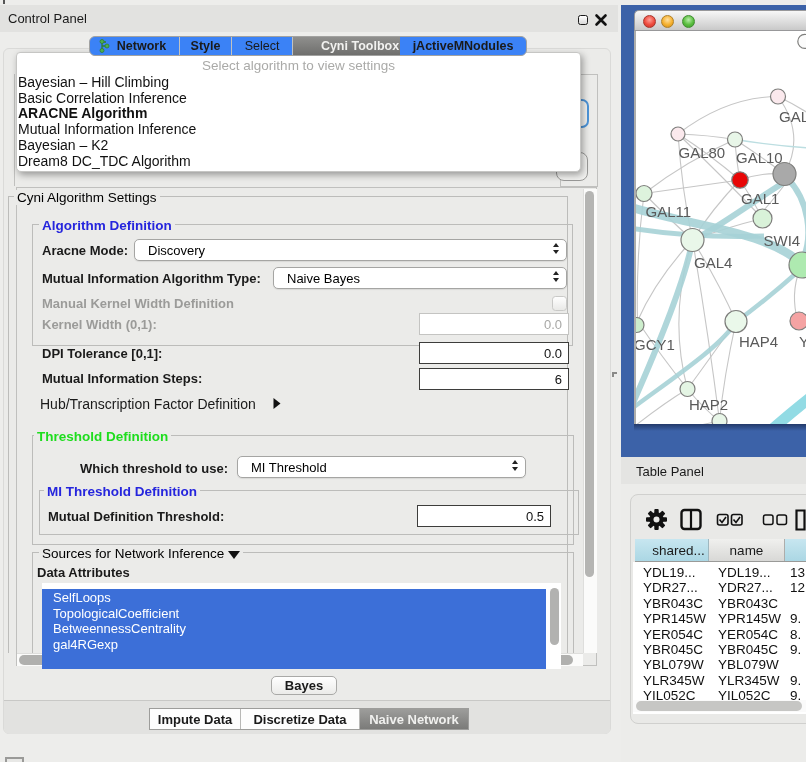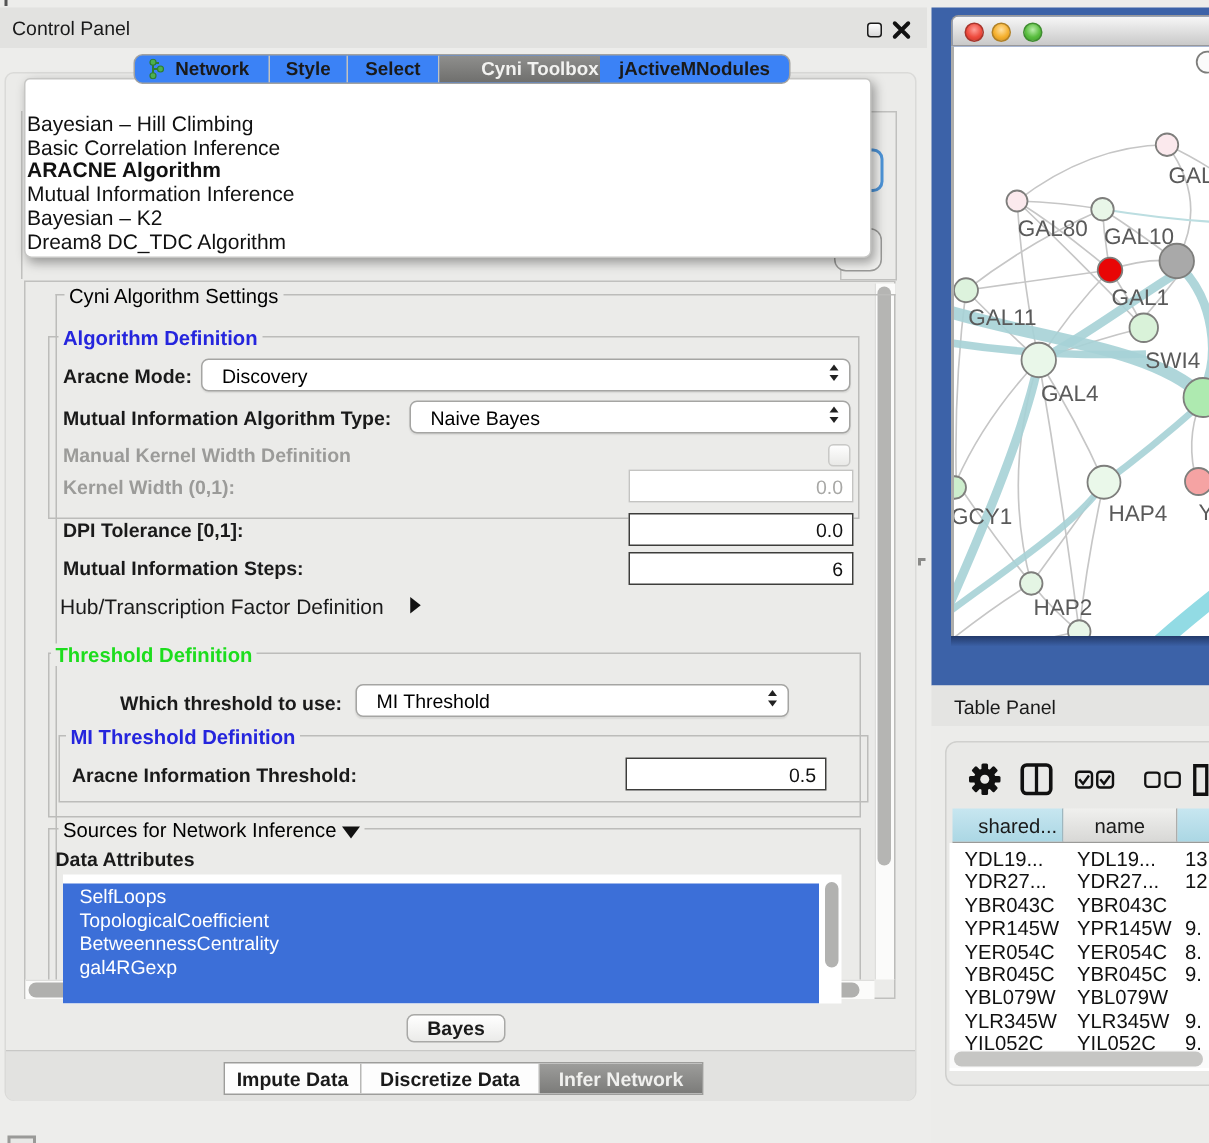--- a/index.html
+++ b/index.html
@@ -30,21 +30,21 @@
 <div class="abs" style="left:3px; top:48px; width:608px; height:686px; background:#ebebe9; border:1px solid #dadad8; border-radius:6px;"></div>
 
 <div class="abs" style="left:89px; top:36px; width:438px; height:20px; border:1px solid #a2a2a0; border-radius:6px; background:#3b82f6; overflow:hidden; display:flex; z-index:30;">
   <div style="width:90px; border-right:1px solid #c2c2c0; display:flex; align-items:center; justify-content:center; padding-left:14px;">
       <span class="lbl" style="font-weight:bold; font-size:12.5px;">Network</span>
     </div>
   <div style="width:52px; border-right:1px solid #c2c2c0; display:flex; align-items:center; justify-content:center;">
       <span class="lbl" style="font-weight:bold; font-size:12.5px;">Style</span>
     </div>
   <div style="width:61px; border-right:1px solid #c2c2c0; display:flex; align-items:center; justify-content:center;">
-      <span class="lbl" style="font-weight:bold; font-size:12.5px;">Select</span>
+      <span class="lbl" style="font-weight:normal; font-size:12.5px;">Select</span>
     </div>
   <div style="width:107px; background:linear-gradient(#8f8f8d,#6f6f6d); display:flex; align-items:center; justify-content:center;padding-left:27px;">
       <span style="font-weight:bold; font-size:12.5px; color:#f2f2f0; white-space:nowrap;">Cyni Toolbox</span>
     </div>
   <div style="flex:1; display:flex; align-items:center; justify-content:center;">
       <span class="lbl" style="font-weight:bold; font-size:12.5px;">jActiveMNodules</span>
     </div>
 </div>
 <svg class="abs" style="left:98px; top:39px; z-index:31;" width="13" height="14" viewBox="0 0 13 14">
   <path d="M4 3 L4 11 M4 7 L9 7 M4 3 L8 3" stroke="#2e7d32" stroke-width="1.3" fill="none"></path>
@@ -59,21 +59,21 @@
 <div class="abs" style="left:556px; top:152px; width:32px; height:29px; border:1.5px solid #9a9a98; border-radius:8px; background:#f2f2f0;"></div>
 
 <div class="abs" style="left:16px; top:187px; width:581px; height:479px; border:1px solid #c0c0be; background:#ebebe9;"></div>
 
 <div class="abs" style="left:583px; top:189px; width:14px; height:464px; background:#fbfbfa; border-left:1px solid #dededc;"></div>
 <div class="abs" style="left:584.5px; top:191px; width:9px; height:386px; background:#b5b5b3; border-radius:5px;"></div>
 
 <div class="abs" style="left:17px; top:653px; width:566px; height:13px; background:#fbfbfa; border-top:1px solid #dededc;"></div>
 <div class="abs" style="left:19px; top:655px; width:554px; height:10px; background:#b0b0ae; border-radius:5px;"></div>
 
-<div class="abs gb" style="left:37px; top:196px; width:560px; height:457px; border-bottom:none;">
+<div class="abs gb" style="left:8px; top:196px; width:560px; height:457px; border-bottom:none;">
   <div class="gbt" style="left:5px;">Cyni Algorithm Settings</div>
 </div>
 
 <div class="abs gb" style="left:32px; top:224px; width:541px; height:122px;padding-left:19px;">
   <div class="gbt b" style="left:6px; color:#2525dd;">Algorithm Definition</div>
 </div>
 <div class="abs lbl b" style="left:42px; top:243px;">Aracne Mode:</div>
 <div class="combo" style="left:134px; top:239px; width:433px; height:22px;">
   <span style="position:absolute; left:13px; top:3px;">Discovery</span>
   <span class="ar">
@@ -110,21 +110,21 @@
 <div class="combo" style="left:237px; top:456px; width:289px; height:22px;">
   <span style="position:absolute; left:13px; top:3px;">MI Threshold</span>
   <span class="ar">
       <span class="arr-up"></span>
       <span class="arr-dn"></span>
     </span>
 </div>
 <div class="abs gb" style="left:39px; top:490px; width:540px; height:45px;">
   <div class="gbt b" style="left:4px; color:#2525dd;">MI Threshold Definition</div>
 </div>
-<div class="abs lbl b" style="left:48px; top:509px;">Aracne Information Threshold:</div>
+<div class="abs lbl b" style="left:48px; top:509px;">Mutual Definition Threshold:</div>
 <div class="fld" style="left:417px; top:505px; width:134px; height:22px; border:1.5px solid #3d3d3b; color:#111;">0.5</div>
 
 <div class="abs gb" style="left:32px; top:552px; width:542px; height:101px; border-bottom:none;">
   <div class="gbt" style="left:6px;">Sources for Network Inference <span style="display:inline-block; width:0; height:0; border-left:6px solid transparent; border-right:6px solid transparent; border-top:8px solid #111; vertical-align:-1px;"></span></div>
 </div>
 <div class="abs lbl b" style="left:37px; top:565px;">Data Attributes</div>
 
 <div class="abs" style="left:42px; top:583px; width:519px; height:86px; background:#fff; overflow:hidden;">
   <div style="position:absolute; left:0; top:6px; width:504px; height:80px; background:#3c6fd8; color:#fff; font-size:13px; padding:1px 0 0 11px; line-height:15.7px;">SelfLoops<br>TopologicalCoefficient<br>BetweennessCentrality<br>gal4RGexp<br>&nbsp;</div>
   <div style="position:absolute; left:508px; top:5px; width:9px; height:57px; background:#b2b2b0; border-radius:4.5px;"></div>
@@ -133,21 +133,21 @@
 <div class="abs" style="left:271px; top:676px; width:66px; height:19px; border:1px solid #a9a9a7; border-radius:5px; background:linear-gradient(#ffffff,#ebebe9); text-align:center; font-size:13px; font-weight:bold; color:#1a1a1a; padding-top:1px;">Bayes</div>
 <div class="abs" style="left:4px; top:700px; width:606px; height:34px; background:#e2e2e0; border-top:1px solid #c8c8c6; border-radius:0 0 6px 6px;"></div>
 <div class="abs" style="left:149px; top:708px; width:320px; height:22px; border:1px solid #9d9d9b; border-radius:0; background:#fdfdfd; overflow:hidden; display:flex;">
   <div style="width:91px; border-right:1px solid #b8b8b6; display:flex; align-items:center; justify-content:center;">
       <span style="font-weight:bold; font-size:13px; color:#1a1a1a; white-space:nowrap;">Impute Data</span>
     </div>
   <div style="width:119px; border-right:1px solid #b8b8b6; display:flex; align-items:center; justify-content:center;">
       <span style="font-weight:bold; font-size:13px; color:#1a1a1a; white-space:nowrap;">Discretize Data</span>
     </div>
   <div style="flex:1; background:linear-gradient(#9d9d9b,#7b7b79); display:flex; align-items:center; justify-content:center;">
-      <span style="font-weight:bold; font-size:13px; color:#f0f0ee; white-space:nowrap;">Infer Network</span>
+      <span style="font-weight:bold; font-size:13px; color:#f0f0ee; white-space:nowrap;">Naive Network</span>
     </div>
 </div>
 
 <div class="abs" style="left:621px; top:5px; width:185px; height:452px; background:#3c62a8;"></div>
 
 <div class="abs" style="left:634px; top:10px; width:172px; height:21px; background:linear-gradient(#f7f7f7,#c9c9c9); border:1px solid #98989a; border-right:none; border-radius:5px 0 0 0;"></div>
 <div class="abs" style="left:643px; top:14.5px; width:13px; height:13px; border-radius:50%; background:radial-gradient(circle at 50% 35%, #ff9f98 0%, #ee4b3e 55%, #c33328 100%); border:0.5px solid #a8352c;"></div>
 <div class="abs" style="left:661px; top:14.5px; width:13px; height:13px; border-radius:50%; background:radial-gradient(circle at 50% 35%, #ffe0a0 0%, #f5b02e 55%, #cb8a1e 100%); border:0.5px solid #b08026;"></div>
 <div class="abs" style="left:681.5px; top:14.5px; width:13px; height:13px; border-radius:50%; background:radial-gradient(circle at 50% 35%, #b9edaa 0%, #59bd3e 55%, #3f9a2c 100%); border:0.5px solid #3f8d30;"></div>
 
@@ -289,19 +289,20 @@
   <div style="position:absolute; left:10px; top:3px; line-height:15.4px;">YDL19...<br>YDR27...<br>YBR043C<br>YPR145W<br>YER054C<br>YBR045C<br>YBL079W<br>YLR345W<br>YIL052C</div>
   <div style="position:absolute; left:85px; top:3px; line-height:15.4px;">YDL19...<br>YDR27...<br>YBR043C<br>YPR145W<br>YER054C<br>YBR045C<br>YBL079W<br>YLR345W<br>YIL052C</div>
   <div style="position:absolute; left:157px; top:3px; line-height:15.4px;">13<br>12<br>&nbsp;<br>9.<br>8.<br>9.<br>&nbsp;<br>9.<br>9.</div>
 </div>
 
 <div class="abs" style="left:633px; top:700px; width:173px; height:12px; background:#fafafa;"></div>
 <div class="abs" style="left:636px; top:701px; width:166px; height:10px; background:#c6c6c4; border-radius:5px;"></div>
 <div class="abs" style="left:633px; top:712px; width:173px; height:2px; background:#fff;"></div>
 
 <div class="abs" style="left:16px; top:52px; width:565px; height:120px; background:#fff; border:1px solid #c6c6c4; border-radius:4px 4px 5px 5px; box-shadow:2px 3px 7px rgba(0,0,0,0.35); font-size:13px; color:#111; z-index:20;">
+  <div style="position:absolute; left:0; top:5px; width:100%; text-align:center; color:#aaaaa8; font-size:13.5px;">Select algorithm to view settings</div>
   <div style="position:absolute; left:1px; top:22px; line-height:15.7px; font-size:14px;">Bayesian – Hill Climbing<br>Basic Correlation Inference<br><span class="b">ARACNE Algorithm</span><br>Mutual Information Inference<br>Bayesian – K2<br>Dream8 DC_TDC Algorithm</div>
 </div>
 
 <div class="abs" style="left:3px; top:0; width:2px; height:4px; background:#555;"></div>
 <div class="abs" style="left:612px; top:372px; width:5px; height:2px; background:#8a8a88;"></div>
 <div class="abs" style="left:612px; top:372px; width:2px; height:5px; background:#8a8a88;"></div>
 <div class="abs" style="left:5px; top:757px; width:19px; height:10px; border:2px solid #9a9a98; background:#e8e8e6;"></div>
 
 </body></html>

